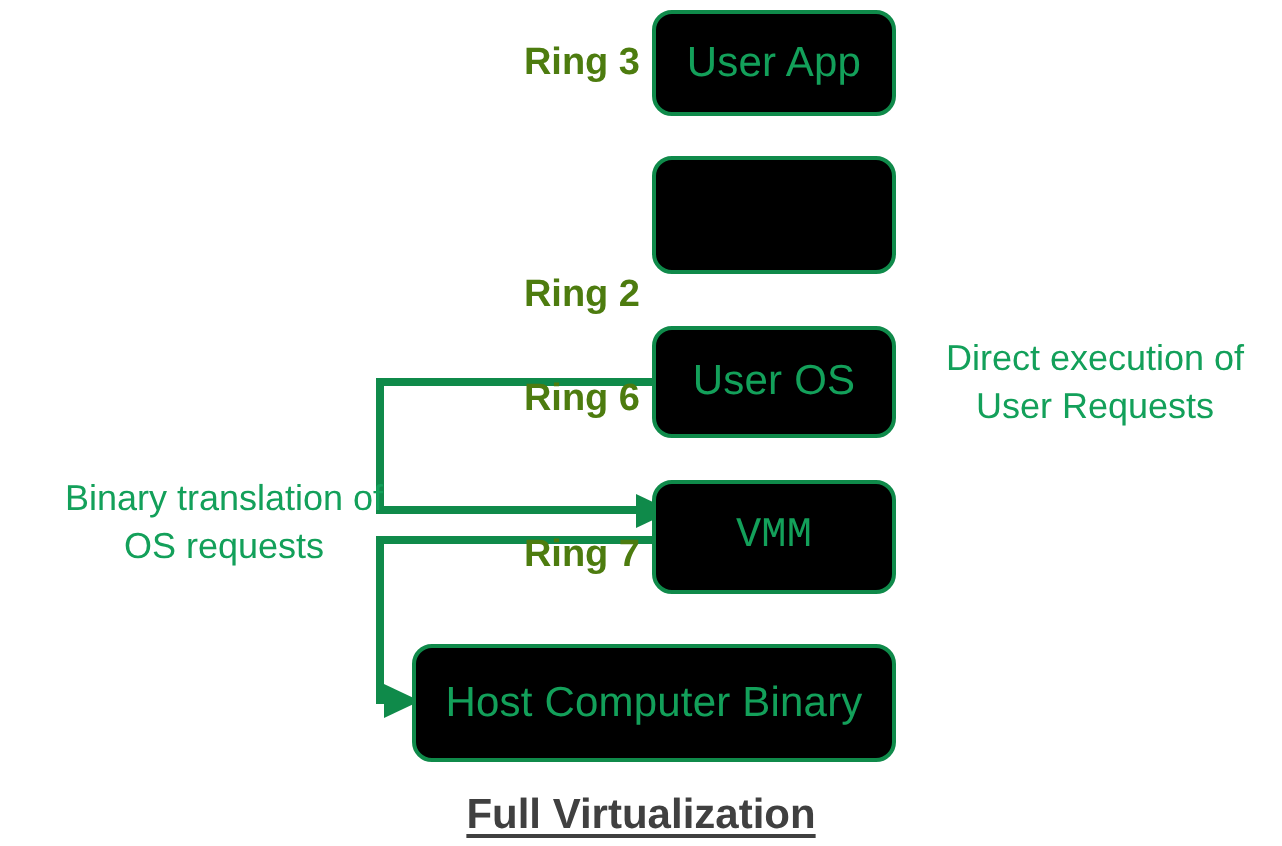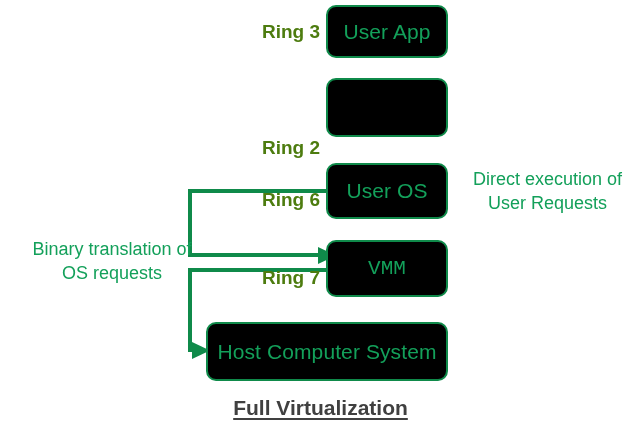--- a/index.html
+++ b/index.html
@@ -104,21 +104,21 @@
 
 <div class="node-box" id="box-guest-os">
   <span>User OS</span>
 </div>
 
 <div class="node-box" id="box-vmm">
   <span>VMM</span>
 </div>
 
 <div class="node-box" id="box-host">
-  <span>Host Computer System</span>
+  <span>Host Computer Binary</span>
 </div>
 
 <div class="ring-label" id="label-ring3">Ring 3</div>
 <div class="ring-label" id="label-ring2">Ring 2</div>
 <div class="ring-label" id="label-ring1">Ring 6</div>
 <div class="ring-label" id="label-ring0">Ring 7</div>
 
 <div class="side-note" id="note-binary">Binary translation of
 OS requests</div>
 <div class="side-note" id="note-direct">Direct execution of

